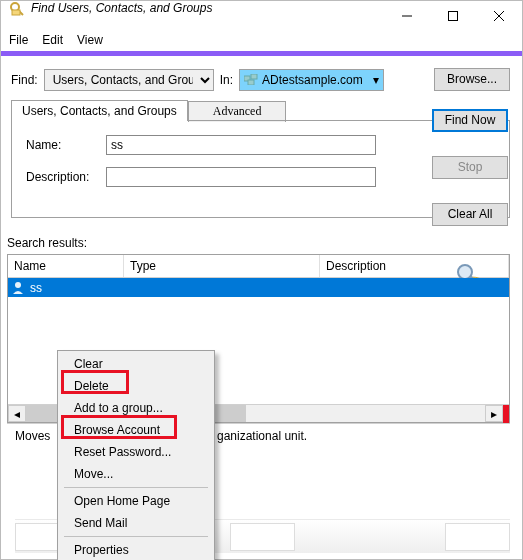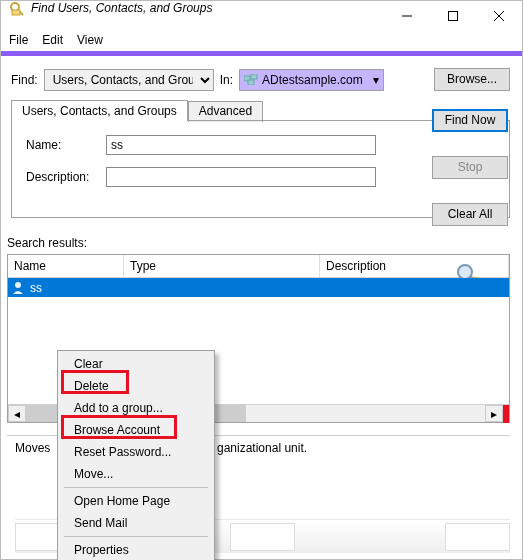--- a/index.html
+++ b/index.html
@@ -10,46 +10,46 @@
 .titlebar .title { flex: 1; font-size: 12px; }
 .winbtn { width: 46px; height: 30px; display: flex; align-items: center; justify-content: center; }
 .winbtn svg { stroke: #000; }
 .menubar { padding: 2px 8px 4px 8px; display: flex; gap: 14px; border-bottom: 5px solid #8b5cf6; }
 .menubar span { font-size: 12px; }
 .content { padding: 12px 12px 0 10px; }
 .row { display: flex; align-items: center; gap: 6px; margin-bottom: 8px; }
 .row label { font-size: 12px; }
 select.combo { border: 1px solid #a0a0a0; height: 22px; background: #f0f0f0; padding: 0 4px; }
 .combo1 { width: 170px; }
-.combo2 { width: 145px; display:flex; align-items:center; gap:4px; border:1px solid #a0a0a0; height:22px; background:#c4b5fd; padding:0 4px;}
+.combo2 { width: 145px; display:flex; align-items:center; gap:4px; border:1px solid #a0a0a0; height:22px; background:#7dd3fc; padding:0 4px;}
 .combo2 .chev { margin-left:auto; }
 .btn { border: 1px solid #a0a0a0; background: #e1e1e1; height: 23px; width: 76px; text-align: center; line-height: 21px; font-size: 12px; }
 .btn.primary { border: 2px solid #0078d7; background: #e1e1e1; line-height: 19px; }
 .btn.disabled { color: #888; }
 .tabs { display: flex; margin-top: 4px; }
 .tab { border: 1px solid #a0a0a0; border-bottom: none; padding: 3px 10px; background:#fff; font-size:12px; position:relative; top:1px; z-index:2;}
-.tab.inactive { background:#f0f0f0; z-index:0; top:2px; padding:2px 10px;}
+.tab.inactive { background:#f0f0f0; z-index:0; top:2px; padding:2px 24px;font-family:Liberation Serif, serif;}
 .tabpanel { border: 1px solid #a0a0a0; padding: 14px 14px 30px 14px; position:relative; }
 .sidebtns { position:absolute; right: 14px; top: 108px; display:flex; flex-direction:column; gap:24px; align-items:center; }
 .formgrid { display:grid; grid-template-columns: 80px 270px; row-gap: 12px; align-items:center; }
 .tinput { border:1px solid #888; height:20px; padding:0 4px; font-size:12px; width: 270px; }
 .searchlbl { margin: 18px 0 4px 6px; font-size:12px; }
 .grid { border:1px solid #a0a0a0; margin: 0 12px 0 6px; }
 .gridhead { display:flex; background:#fff; border-bottom: 1px solid #d0d0d0; }
 .gh { padding:4px 6px; border-right:1px solid #e0e0e0; font-size:12px; }
 .gh.c1{ width:116px; } .gh.c2{ width:196px; } .gh.c3{ flex:1; }
 .gridbody { height:126px; background:#fff; overflow:hidden; position:relative;}
 .rowsel { background:#0078d7; color:#fff; display:flex; align-items:center; height:19px; }
 .rowsel .uicon { width:16px; height:16px; margin:0 4px 0 2px; display:inline-block;}
 .hscroll { height:18px; display:flex; align-items:stretch; border-top:1px solid #d0d0d0;}
 .hsbtn { width:18px; border:1px solid #ccc; background:#f0f0f0; display:flex; align-items:center; justify-content:center;}
 .hstrack { flex:1; background:#f0f0f0; position:relative;}
 .hsthumb { position:absolute; left:0; top:0; bottom:0; width:220px; background:#cdcdcd;}
 .redmark { background:#e81123; width:6px; height:18px;}
-.status { border-top:1px solid #d0d0d0; padding:5px 8px; font-size:12px; display:flex; margin: 12px 12px 0 6px;}
+.status { border-top:1px solid #d0d0d0; padding:5px 8px; font-size:12px; display:flex; margin: 0 12px 0 6px;}
 .ctxmenu { position:absolute; left:56px; top:349px; width:158px; background:#f0f0f0; border:1px solid #a0a0a0; box-shadow: 4px 4px 4px rgba(0,0,0,0.25); padding:2px; z-index:50;}
 .ctxmenu .mi { padding:4px 14px; font-size:12px; }
 .ctxmenu .sep { border-top:1px solid #c0c0c0; margin:2px 4px; }
 .ctxmenu .mi.bold { font-weight:normal; }
 .redbox { position:absolute; border:3px solid #e81123; pointer-events:none; z-index:60;}
 .mag-icon { width:34px; height:26px; display:inline-block;}
 .pic-icon { width:14px; height:11px; display:inline-block; vertical-align:middle;}
 .bottom-thumbs { position:absolute; left:14px; right:12px; bottom:6px; height:34px; background:linear-gradient(#fff,#eee); border-top:1px solid #eaeaea; display:flex; gap:150px; }
 .bottom-thumbs div{ width:110px; height:28px; background:#fff; border:1px solid #ddd; margin-top:3px;}
 </style>

